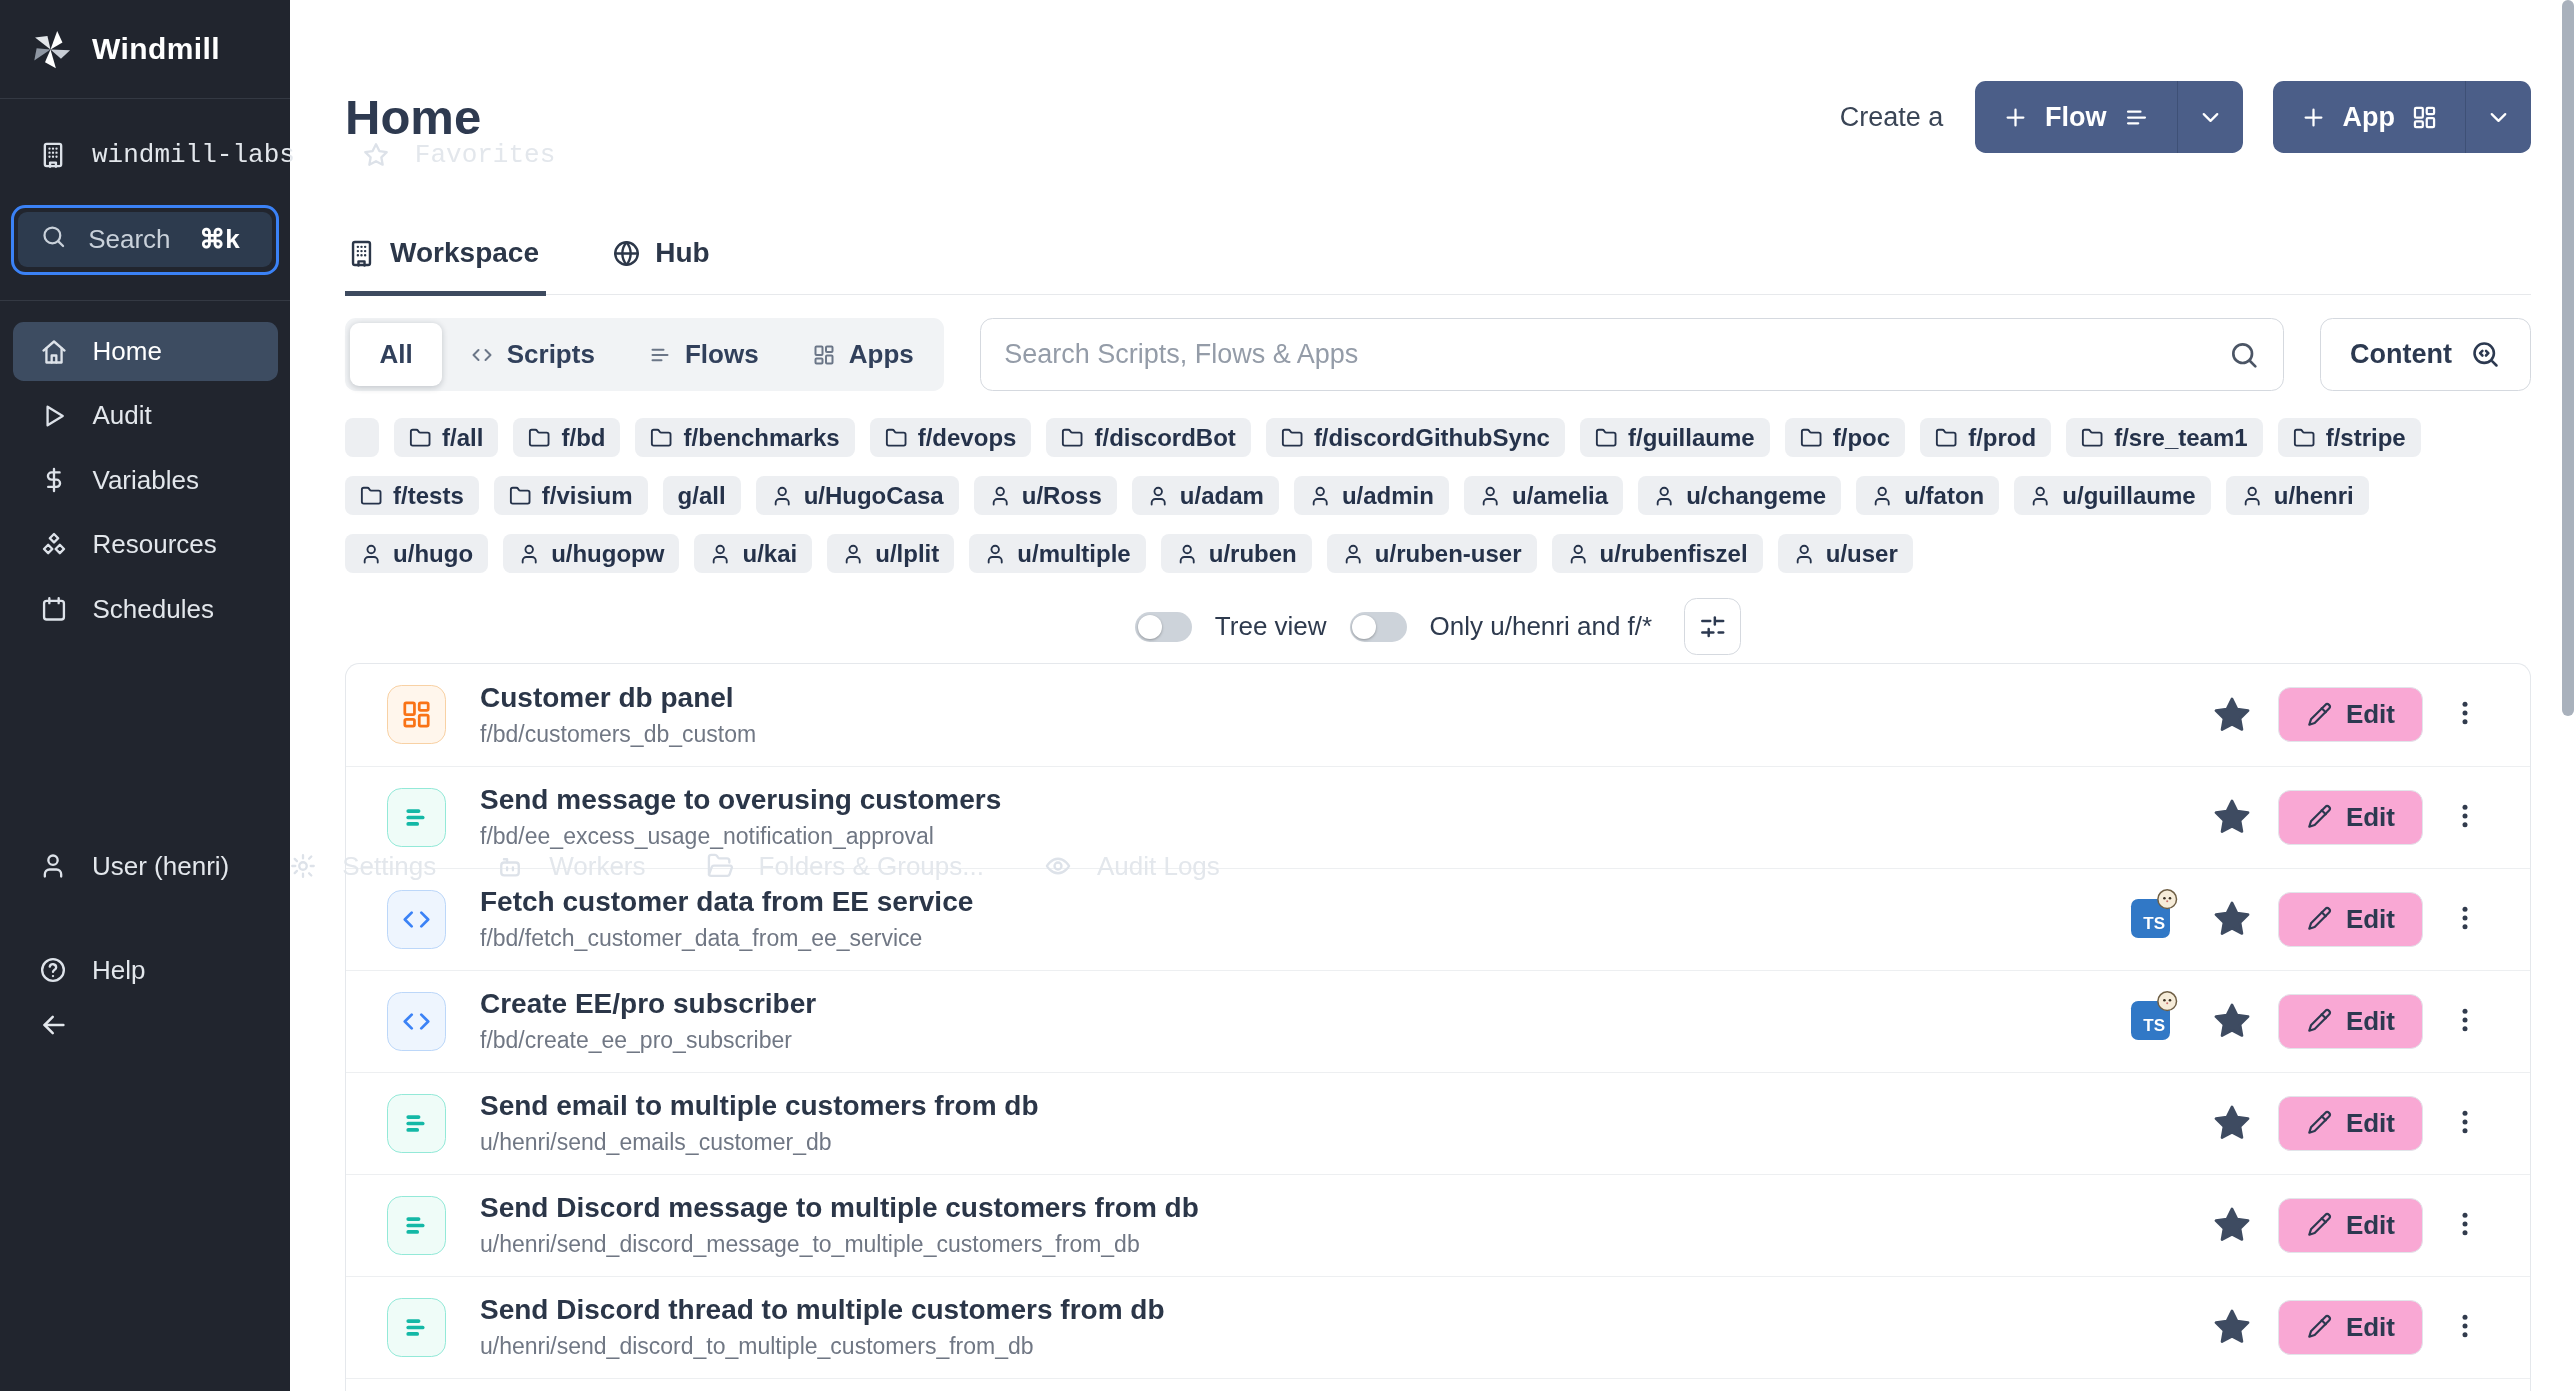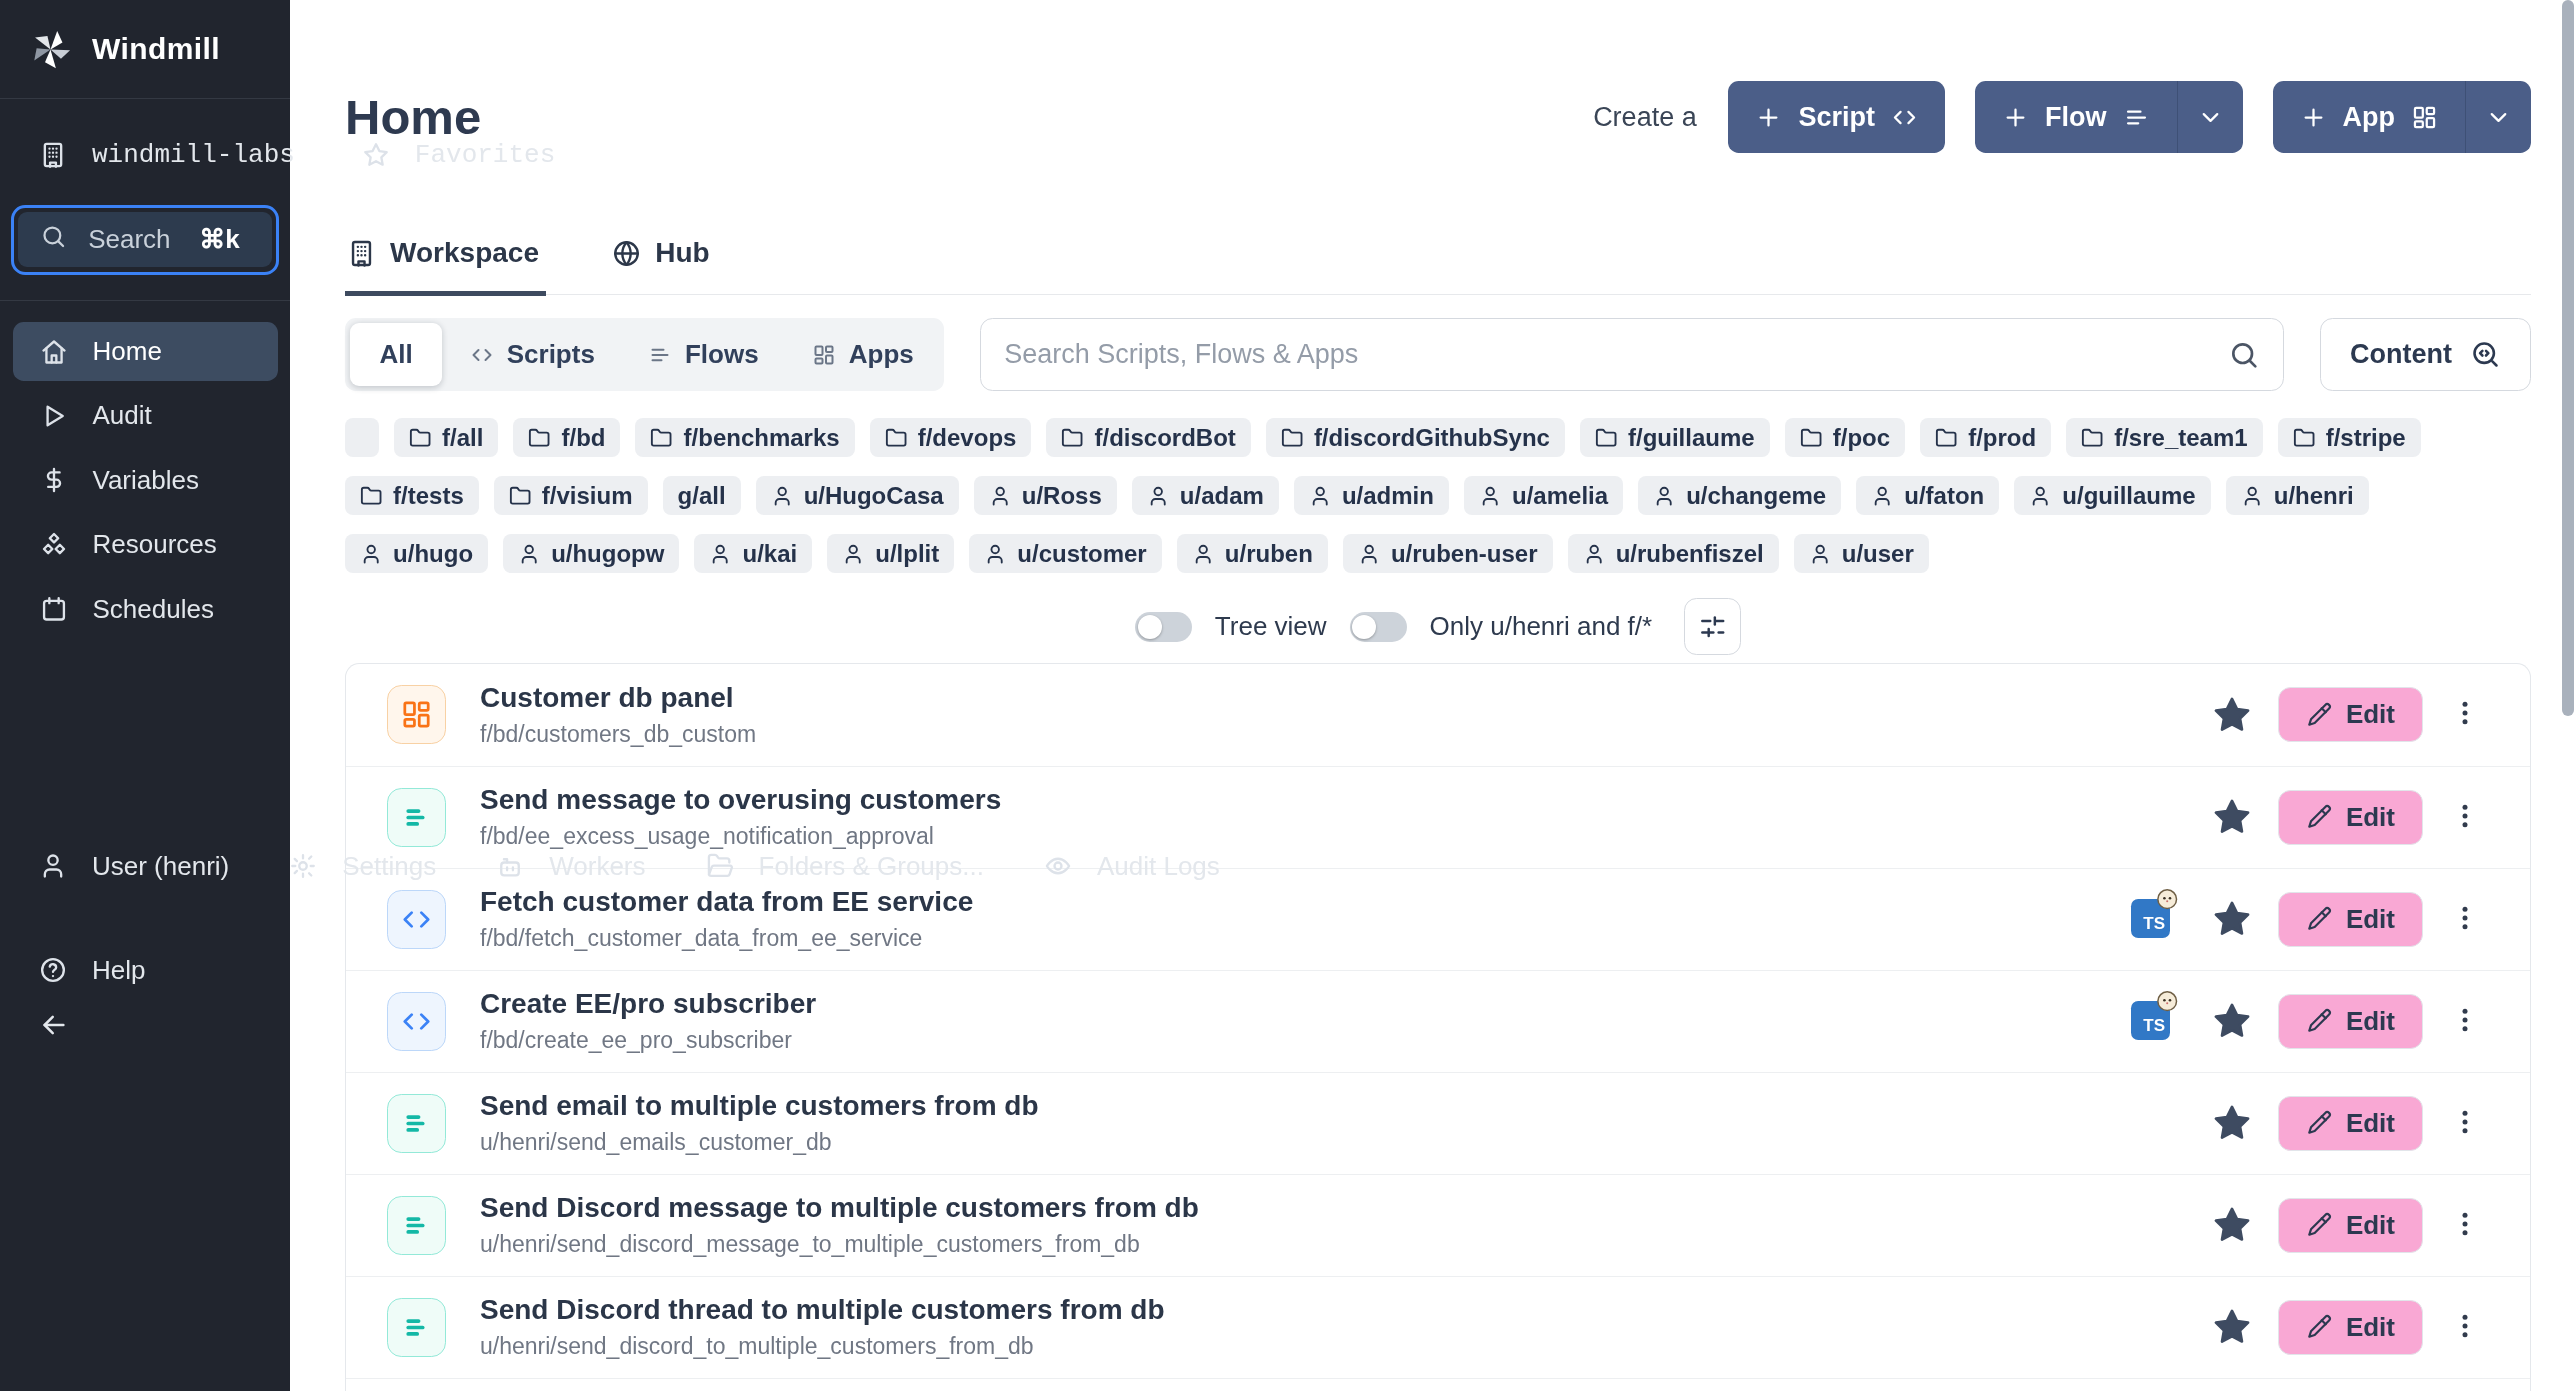--- a/index.html
+++ b/index.html
@@ -291,36 +291,20 @@
       </svg>
   </div>
 </aside>
 
 <main>
   <div class="header-row">
     <h1 class="page-title">Home</h1>
     <div class="create-row">
       <span class="create-label">Create a</span>
       <span id="header-actions" style="display:flex; gap:30px;">
-          <div class="btn">
-            <div class="btn-main">
-              <span style="display: inline-flex;">
-                <svg viewBox="0 0 24 24" fill="none" stroke="currentColor" stroke-width="2" stroke-linecap="round" stroke-linejoin="round">
-                  <path d="M12 5v14M5 12h14"></path>
-                </svg>
-              </span>
-              <span>Script</span>
-              <span style="display: inline-flex;">
-                <svg viewBox="0 0 24 24" fill="none" stroke="currentColor" stroke-width="2" stroke-linecap="round" stroke-linejoin="round">
-                  <path d="m8.5 7-5 5 5 5"></path>
-                  <path d="m15.5 7 5 5-5 5"></path>
-                </svg>
-              </span>
-            </div>
-          </div>
           <div class="btn">
             <div class="btn-main">
               <span style="display: inline-flex;">
                 <svg viewBox="0 0 24 24" fill="none" stroke="currentColor" stroke-width="2" stroke-linecap="round" stroke-linejoin="round">
                   <path d="M12 5v14M5 12h14"></path>
                 </svg>
               </span>
               <span>Flow</span>
               <span style="display: inline-flex;">
                 <svg viewBox="0 0 24 24" fill="none" stroke="currentColor" stroke-width="2" stroke-linecap="round" stroke-linejoin="round">
@@ -675,21 +659,21 @@
           </span>
           <span>u/lplit</span>
         </div>
         <div class="chip">
           <span style="display: inline-flex;">
             <svg viewBox="0 0 24 24" fill="none" stroke="currentColor" stroke-width="2" stroke-linecap="round" stroke-linejoin="round">
               <path d="M19 21v-2a4 4 0 0 0-4-4H9a4 4 0 0 0-4 4v2"></path>
               <circle cx="12" cy="7" r="4"></circle>
             </svg>
           </span>
-          <span>u/customer</span>
+          <span>u/multiple</span>
         </div>
         <div class="chip">
           <span style="display: inline-flex;">
             <svg viewBox="0 0 24 24" fill="none" stroke="currentColor" stroke-width="2" stroke-linecap="round" stroke-linejoin="round">
               <path d="M19 21v-2a4 4 0 0 0-4-4H9a4 4 0 0 0-4 4v2"></path>
               <circle cx="12" cy="7" r="4"></circle>
             </svg>
           </span>
           <span>u/ruben</span>
         </div>

